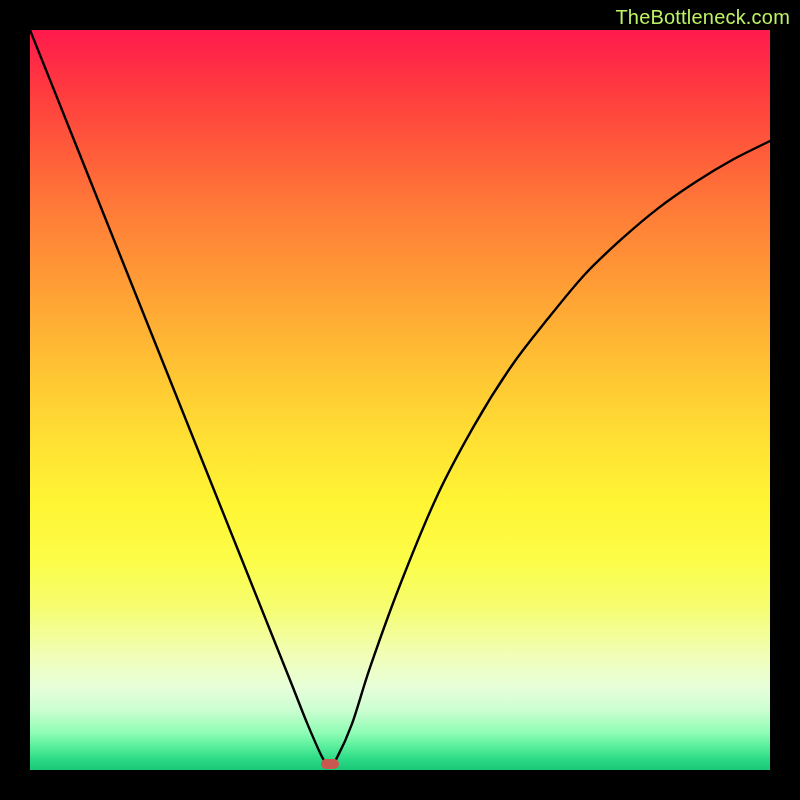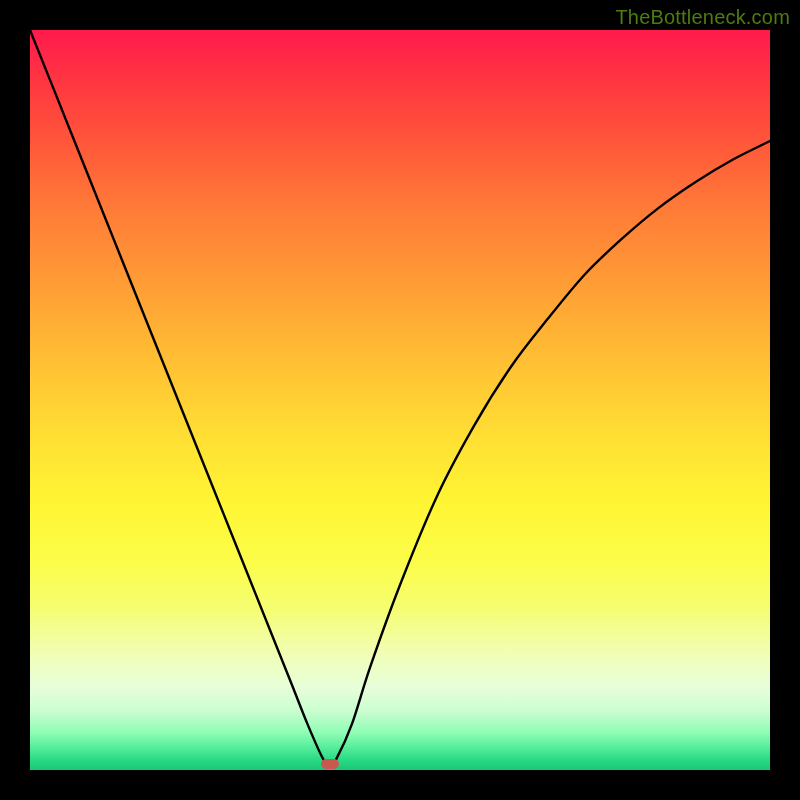--- a/index.html
+++ b/index.html
@@ -35,21 +35,21 @@
       #8efdb4 95%,
       #54ed9a 97%,
       #2ddb86 98.5%,
       #18c877 100%
     );
   }
   .watermark {
     position: absolute;
     top: 6px;
     right: 10px;
-    color: #4d7c0f;
+    color: #bef264;
     font-size: 20px;
     font-weight: 500;
     letter-spacing: 0.2px;
     z-index: 5;
   }
   svg.curve {
     position: absolute;
     left: 0;
     top: 0;
     width: 740px;

